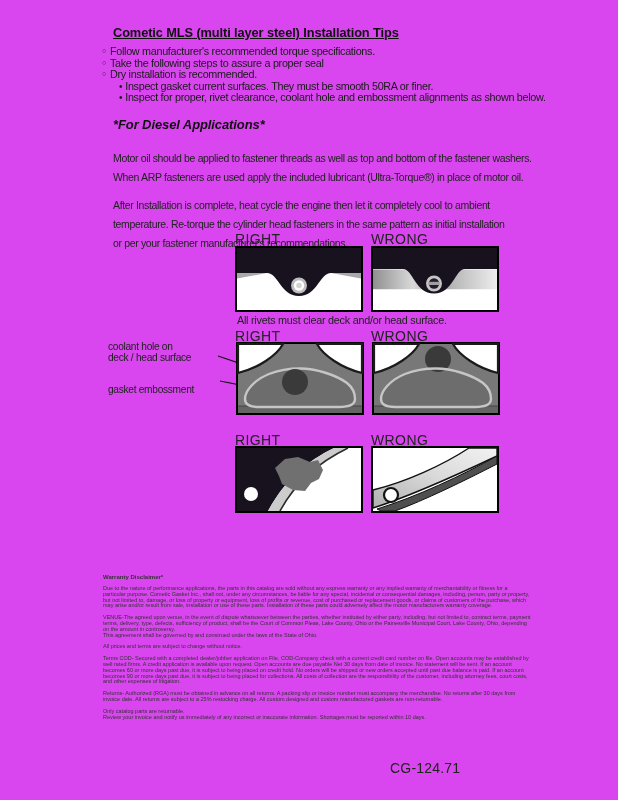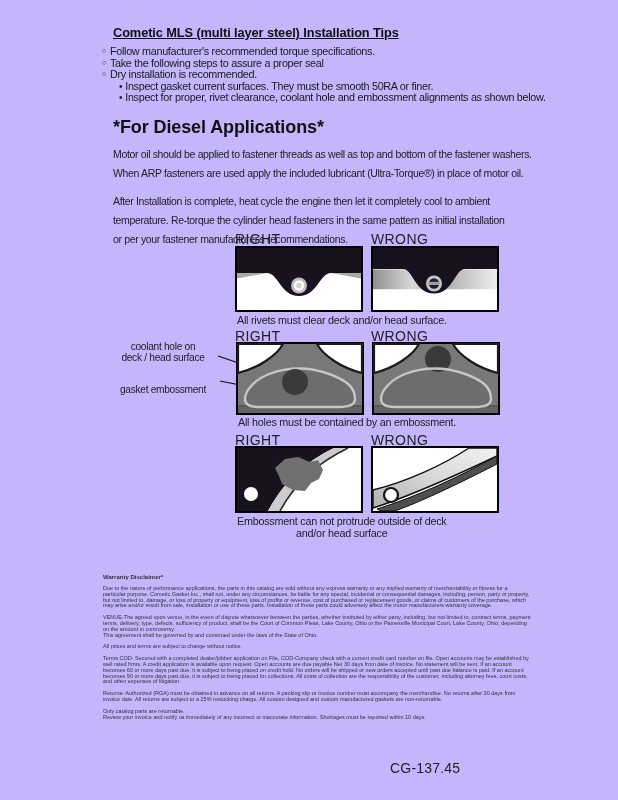--- a/index.html
+++ b/index.html
@@ -1,42 +1,42 @@
 <!DOCTYPE html>
 <html><head>
 <meta charset="utf-8">
 <style>
   html,body{margin:0;padding:0;background:#fff;}
   body{width:618px;height:800px;overflow:hidden;
        font-family:"Liberation Sans","DejaVu Sans",sans-serif;color:#1a1a1a;}
-  .page{position:relative;width:618px;height:800px;background:#c4b5fd;}
+  .page{position:relative;width:618px;height:800px;background:#d946ef;}
 
   
   .content{position:absolute;left:100px;top:25px;width:460px;}
   .title{font-size:12.8px;font-weight:bold;letter-spacing:-.1px;
          text-decoration:underline;margin:0 0 6px 13px;color:#111;}
   .bullet{font-size:10.8px;letter-spacing:-.3px;line-height:11.6px;display:flex;align-items:flex-end;}
   .bullet .m1{font-size:7px;margin:0 4px 0 2px;position:relative;top:-1px;}
   .bullet.l2{padding-left:19px;}
   .bullet .m2{font-size:10px;margin:0 3px 0 0;}
 
   
   .diesel{position:absolute;left:100px;top:117px;width:480px;}
-  .diesel h2{font-size:18px;font-weight:bold;letter-spacing:-.1px;margin:0 0 7px 13px;color:#111;}
+  .diesel h2{font-size:13px;font-weight:bold;letter-spacing:-.1px;margin:0 0 17px 13px;color:#111;font-style:italic;}
   .diesel p{font-size:10.5px;letter-spacing:-.35px;line-height:19px;margin:0 0 9px 13px;
             white-space:pre-line;color:#222;}
 
   
   .fig-label{position:absolute;width:128px;font-size:14px;
              letter-spacing:.4px;color:#222;}
   .fig-box{position:absolute;width:128px;}
   .fig-box svg{display:block;}
   .caption{position:absolute;font-size:10.8px;letter-spacing:-.25px;line-height:11.5px;
            white-space:pre-line;color:#222;text-align:center;}
-  .side-label{position:absolute;text-align:center;font-size:10.2px;letter-spacing:-.3px;
+  .side-label{position:absolute;text-align:left;font-size:10.2px;letter-spacing:-.3px;
               line-height:11.2px;white-space:pre-line;color:#222;}
   .leader{position:absolute;left:150px;top:340px;}
 
   
   .warranty{position:absolute;left:103px;top:574px;width:428px;color:#333;}
   .warranty h3{font-size:6px;font-weight:bold;margin:0 0 6px 0;}
   .warranty p{font-size:5.5px;line-height:5.8px;margin:0 0 6px 0;}
   .warranty p.tight{margin:0;}
 
   .page-code{position:absolute;left:390px;top:760px;font-size:14px;
@@ -143,21 +143,20 @@
       <rect x="1" y="1" width="126" height="71" fill="#787878" stroke="#000" stroke-width="2"></rect>
       <rect x="2" y="64" width="124" height="7" fill="#646464"></rect>
       <line x1="2" y1="64" x2="126" y2="64" stroke="#474747" stroke-width="1.2"></line>
       <path d="M9,57 C9,49 18,38 33,32 C43,28 55,26.5 64,26.5 C80,26.5 100,33 111,41 C116,45 119,50 119,57 C119,62 113,65 103,65 H23 C13,65 9,62 9,57 Z" fill="#6d6d6d"></path>
       <circle cx="66" cy="17" r="13" fill="#3a3a3a"></circle>
       <path d="M9,57 C9,49 18,38 33,32 C43,28 55,26.5 64,26.5 C80,26.5 100,33 111,41 C116,45 119,50 119,57 C119,62 113,65 103,65 H23 C13,65 9,62 9,57 Z" fill="none" stroke="#c6c6c6" stroke-width="2.4"></path>
       <path d="M2,2 H47 C41,13 23,26 2,31 Z" fill="#ffffff" stroke="#1a1a1a" stroke-width="2.2"></path>
       <path d="M126,2 H81 C87,13 105,26 126,31 Z" fill="#ffffff" stroke="#1a1a1a" stroke-width="2.2"></path>
     </svg>
   </div>
-  <div class="caption" style="left:238px;top:417px">All holes must be contained by an embossment.</div>
 
   <div class="fig-label" style="left:235px;top:432px">RIGHT</div>
   <div class="fig-label" style="left:371px;top:432px">WRONG</div>
 
   <div class="fig-box" style="left:235px;top:446px">
     <svg width="128" height="67" viewBox="0 0 128 67">
       <rect x="1" y="1" width="126" height="65" fill="#ffffff" stroke="#000" stroke-width="2"></rect>
       <path d="M2,2 H99 C72,15 50,34 33,65 H2 Z" fill="#18121f"></path>
       <path d="M99,2 C72,15 50,34 33,65 H45 C60,37 82,17 113,2 Z" fill="#cccccc"></path>
       <path d="M113,2 C82,17 60,37 45,65" fill="none" stroke="#2b2b2b" stroke-width="1.6"></path>
@@ -173,30 +172,28 @@
             <stop offset="0.5" stop-color="#d8d8d8"></stop>
           <stop offset="1" stop-color="#f2f2f2"></stop>
         </linearGradient>
       </defs>
       <rect x="1" y="1" width="126" height="65" fill="#ffffff" stroke="#000" stroke-width="2"></rect>
       <path d="M2,44 C35,36 72,19 98,2 H126 V10 C90,27 40,50 2,62 Z" fill="url(#g3)" stroke="#111" stroke-width="1.4"></path>
       <path d="M6,63 C45,51 92,29 126,10 L126,18 C95,34 52,55 24,65 H10 Z" fill="#4f4f4f" stroke="#111" stroke-width="1"></path>
       <circle cx="20" cy="49" r="7" fill="#ffffff" stroke="#141414" stroke-width="2.2"></circle>
     </svg>
   </div>
-  <div class="caption" style="left:237px;top:516px">Embossment can not protrude outside of deck
-and/or head surface</div>
 
   <div class="warranty">
     <h3>Warranty Disclaimer*</h3>
     <p>Due to the nature of performance applications, the parts in this catalog are sold without any express warranty or any implied warranty of merchantability or fitness for a particular purpose. Cometic Gasket Inc., shall not, under any circumstances, be liable for any special, incidental or consequential damages, including, person, party or property, but not limited to, damage, or loss of property or equipment, loss of profits or revenue, cost of purchased or replacement goods, or claims of customers of the purchase, which may arise and/or result from sale, installation or use of these parts. Installation of these parts could adversely affect the motor manufacturers warranty coverage.</p>
     <p class="tight">VENUE-The agreed upon venue, in the event of dispute whatsoever between the parties, whether instituted by either party, including, but not limited to, contract terms, payment terms, delivery, type, defects, sufficiency of product, shall be the Court of Common Pleas, Lake County, Ohio or the Painesville Municipal Court, Lake County, Ohio, depending on the amount in controversy.</p>
     <p>This agreement shall be governed by and construed under the laws of the State of Ohio.</p>
     <p>All prices and terms are subject to change without notice.</p>
     <p>Terms COD- Secured with a completed dealer/jobber application on File, COD-Company check with a current credit card number on file. Open accounts may be established by well rated firms. A credit application is available upon request. Open accounts are due payable Net 30 days from date of invoice. No statement will be sent. If an account becomes 60 or more days past due, it is subject to being placed on credit hold. No orders will be shipped or new orders accepted until past due balance is paid. If an account becomes 90 or more days past due, it is subject to being placed for collections. All costs of collection are the responsibility of the customer, including attorney fees, court costs, and other expenses of litigation.</p>
     <p>Returns- Authorized (RGA) must be obtained in advance on all returns. A packing slip or invoice number must accompany the merchandise. No returns after 30 days from invoice date. All returns are subject to a 25% restocking charge. All custom designed and custom manufactured gaskets are non-returnable.</p>
     <p class="tight">Only catalog parts are returnable.</p>
     <p class="tight">Review your invoice and notify us immediately of any incorrect or inaccurate information. Shortages must be reported within 10 days.</p>
   </div>
 
-  <div class="page-code">CG-137.45</div>
+  <div class="page-code">CG-124.71</div>
 
 </div>
 
 </body></html>

